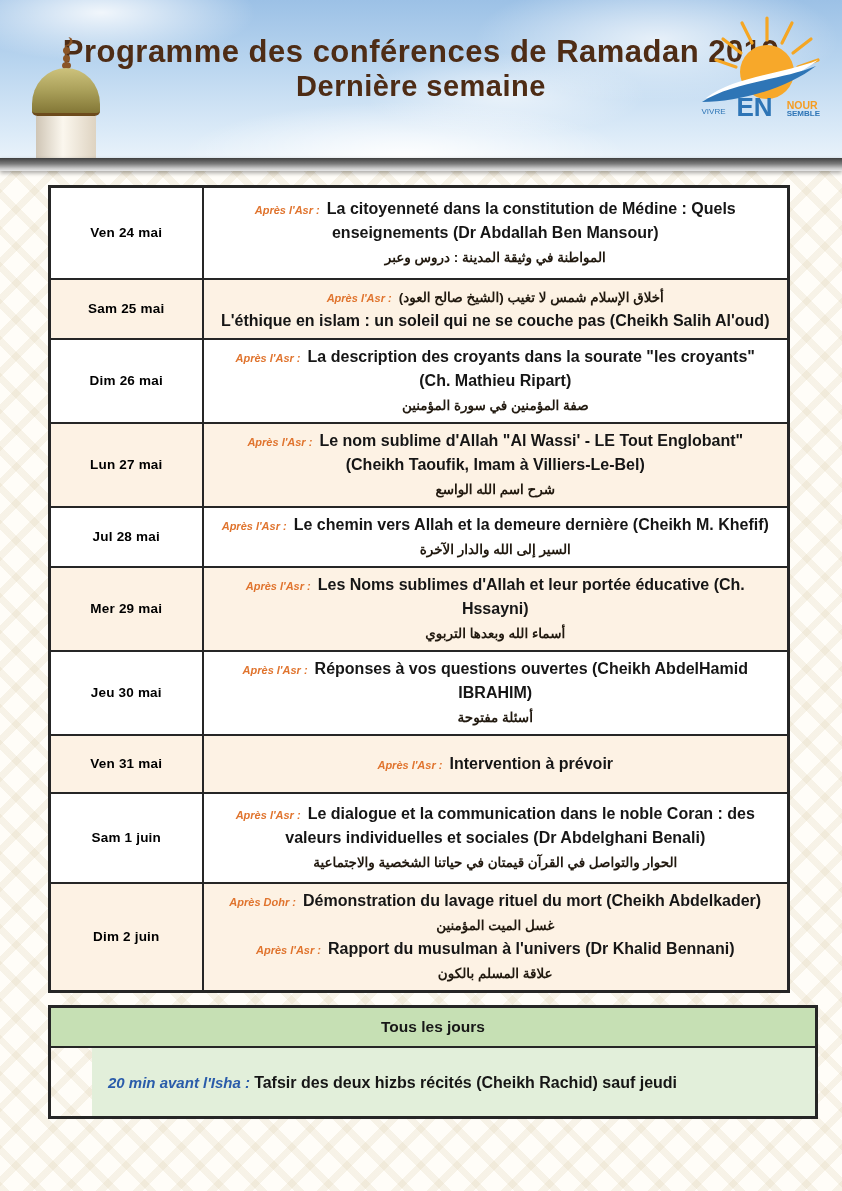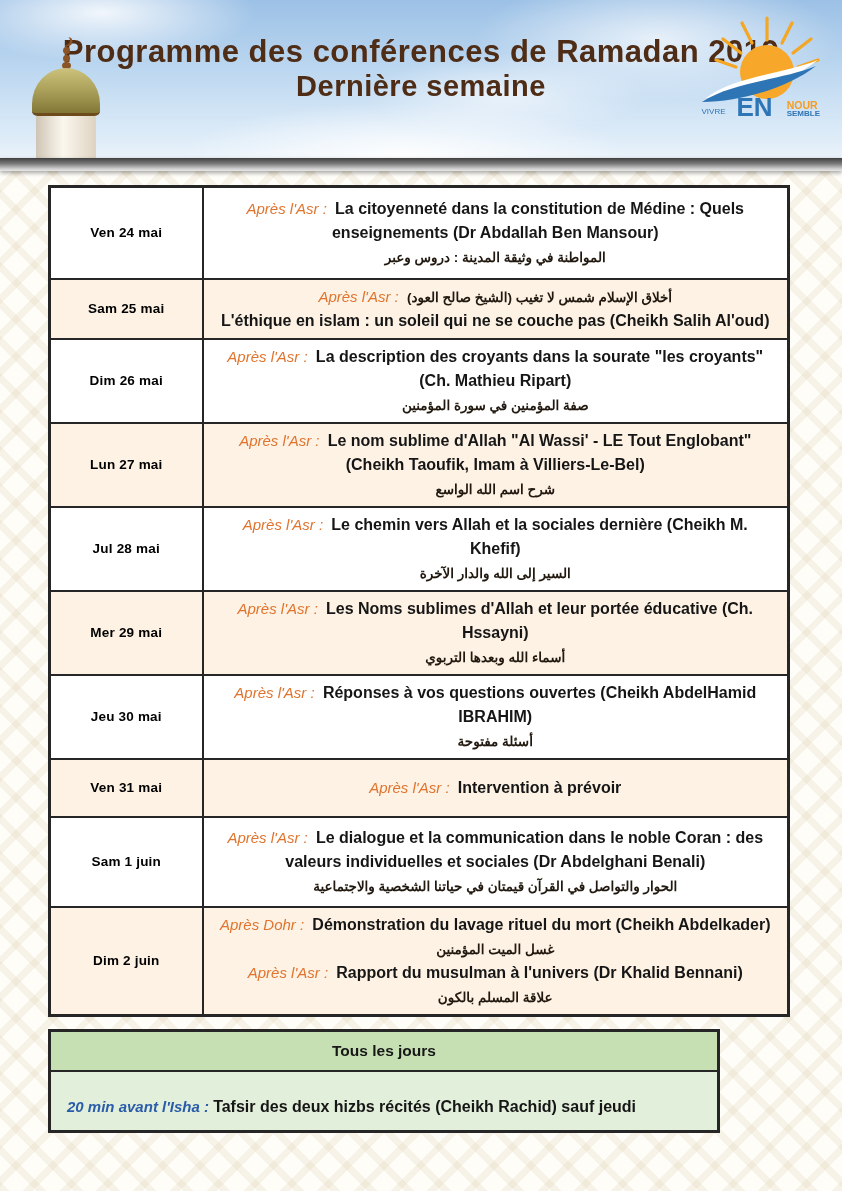--- a/index.html
+++ b/index.html
@@ -80,44 +80,44 @@
   }
   table.schedule td { border: 2px solid #262626; vertical-align: middle; }
   tr.shaded td { background: #fdf2e4; }
   td.date-cell {
     width: 153px; text-align: center;
     font-weight: bold; font-size: 13.5px; color: #000000; letter-spacing: 0.2px;
   }
   td.content-cell { padding: 5px 12px; text-align: center; }
   .line { line-height: 1.5; }
   .fr    { font-weight: bold; color: #161616; font-size: 16px; }
-  .label { font-weight: normal; font-style: italic; color: #e0742e; font-size: 15px; padding-right: 4px; }
+  .label { font-weight: bold; font-style: italic; color: #e0742e; font-size: 11px; padding-right: 4px; }
   .ar    { font-weight: bold; color: #21190f; font-size: 13.5px; direction: rtl; unicode-bidi: embed; }
   tr:nth-child(1)  { height: 92px; }
   tr:nth-child(2)  { height: 58px; }
   tr:nth-child(3)  { height: 82px; }
   tr:nth-child(4)  { height: 80px; }
   tr:nth-child(5)  { height: 57px; }
   tr:nth-child(6)  { height: 56px; }
   tr:nth-child(7)  { height: 53px; }
   tr:nth-child(8)  { height: 58px; }
   tr:nth-child(9)  { height: 90px; }
   tr:nth-child(10) { height: 103px; }
 
   
   .daily {
     position: relative; z-index: 1;
-    margin: 12px 0 0 48px; width: 672px; border: 3px solid #262626;
+    margin: 12px 0 0 48px; width: 770px; border: 3px solid #262626;
   }
   .daily-header {
     background: #c6e0b4; border-bottom: 2.5px solid #262626;
     text-align: center; padding: 10px 0;
     font-weight: bold; font-size: 15.5px; color: #171717;
   }
-  .daily-body { background: #e2efda; padding: 16px 14px 4px 16px; }
+  .daily-body { background: #e2efda; padding: 16px 14px 14px 16px; margin-left: 41px; }
   .daily-line { margin: 7px 0; line-height: 1.5; }
   .blue-label { color: #2a5caa; font-weight: bold; font-size: 15px; }
   .blue-label.italic { font-style: italic; }
   .daily-fr { font-weight: bold; color: #161616; font-size: 16px; }
 </style>
 </head>
 <body>
 
 <div class="page">
 
@@ -195,21 +195,21 @@
             <td class="date-cell">Lun 27 mai</td>
             <td class="content-cell">
               <div class="line"><span class="label">Après l'Asr : </span><span class="fr">Le nom sublime d'Allah "Al Wassi' -  LE Tout Englobant"</span></div>
               <div class="line"><span class="fr">(Cheikh Taoufik, Imam à Villiers-Le-Bel)</span></div>
               <div class="line"><span class="ar" dir="rtl">شرح اسم الله الواسع</span></div>
             </td>
           </tr>
           <tr>
             <td class="date-cell">Jul 28 mai</td>
             <td class="content-cell">
-              <div class="line"><span class="label">Après l'Asr : </span><span class="fr">Le chemin vers Allah et la sociales dernière (Cheikh M. Khefif)</span></div>
+              <div class="line"><span class="label">Après l'Asr : </span><span class="fr">Le chemin vers Allah et la demeure dernière (Cheikh M. Khefif)</span></div>
               <div class="line"><span class="ar" dir="rtl">السير إلى الله والدار الآخرة</span></div>
             </td>
           </tr>
           <tr class="shaded">
             <td class="date-cell">Mer 29 mai</td>
             <td class="content-cell">
               <div class="line"><span class="label">Après l'Asr : </span><span class="fr">Les Noms sublimes d'Allah et leur portée éducative (Ch. Hssayni)</span></div>
               <div class="line"><span class="ar" dir="rtl">أسماء الله وبعدها التربوي</span></div>
             </td>
           </tr>

